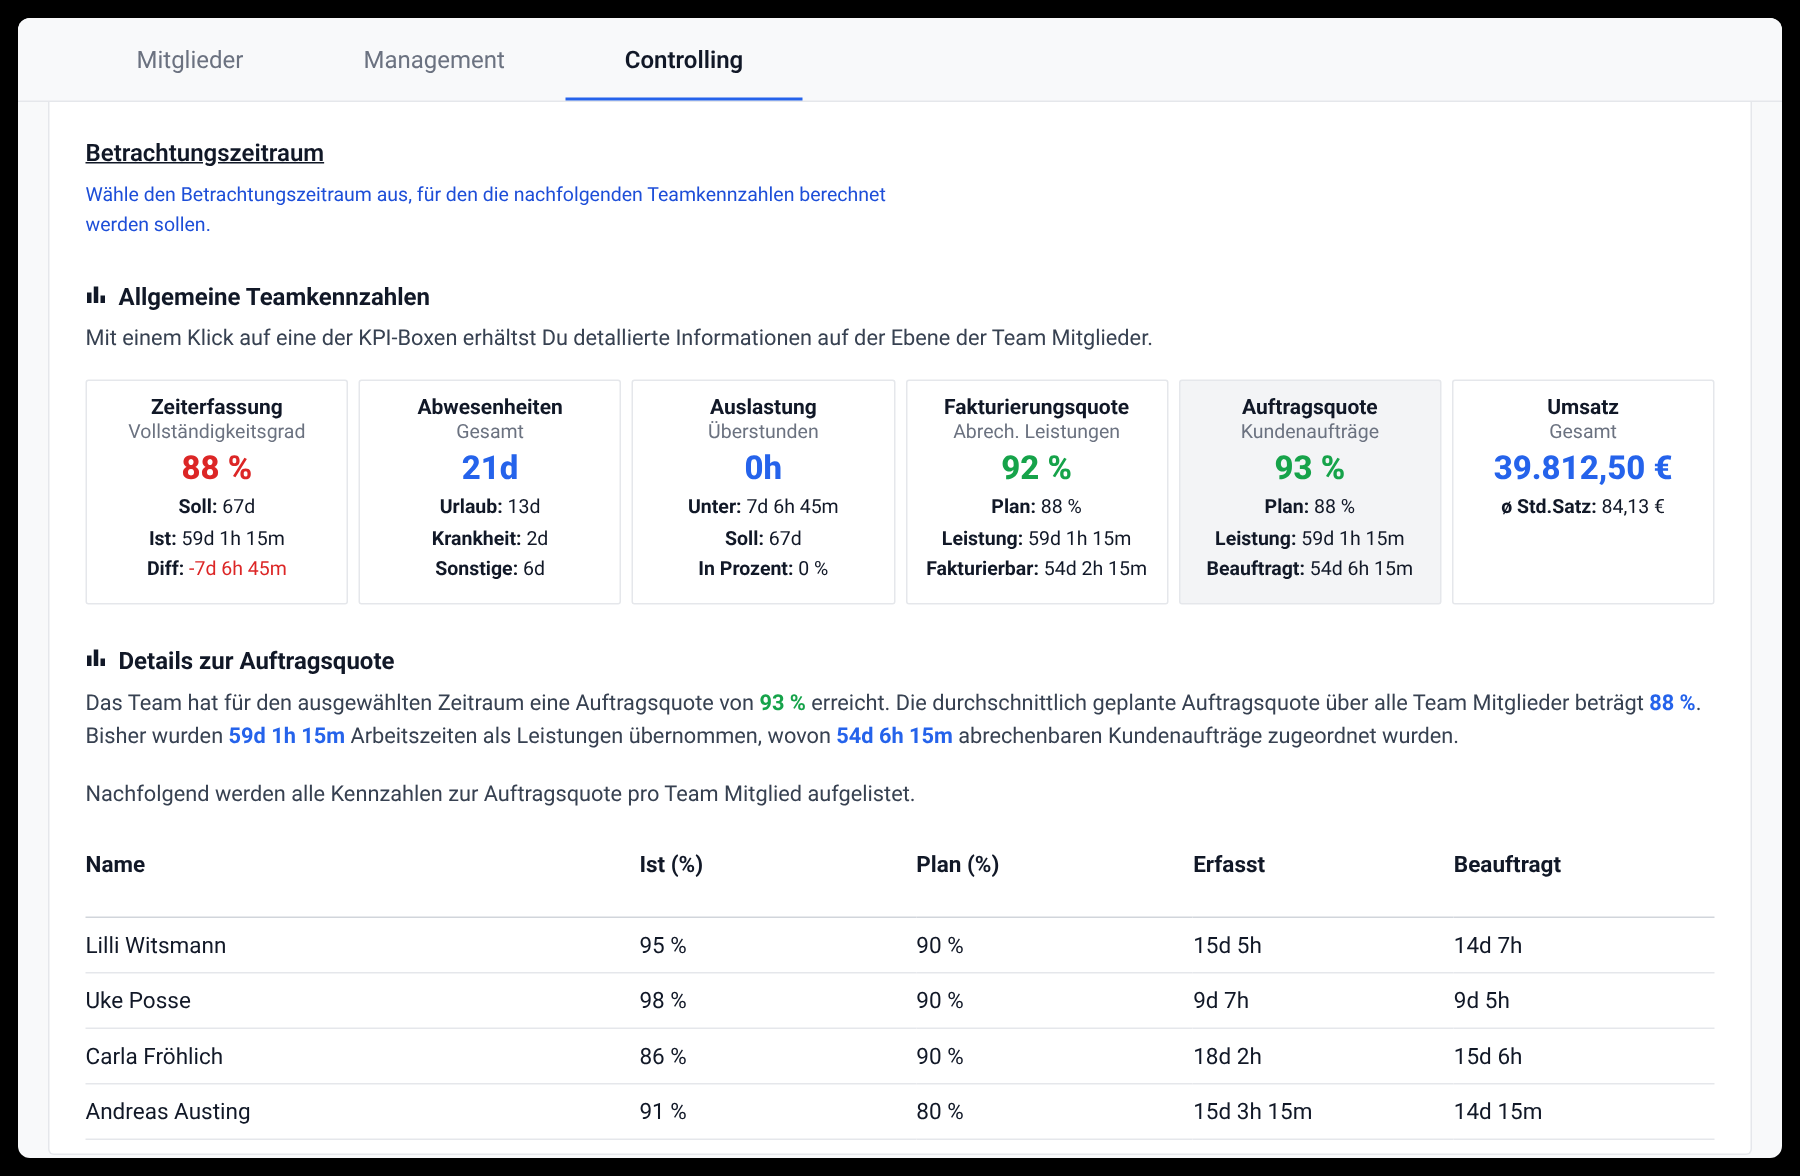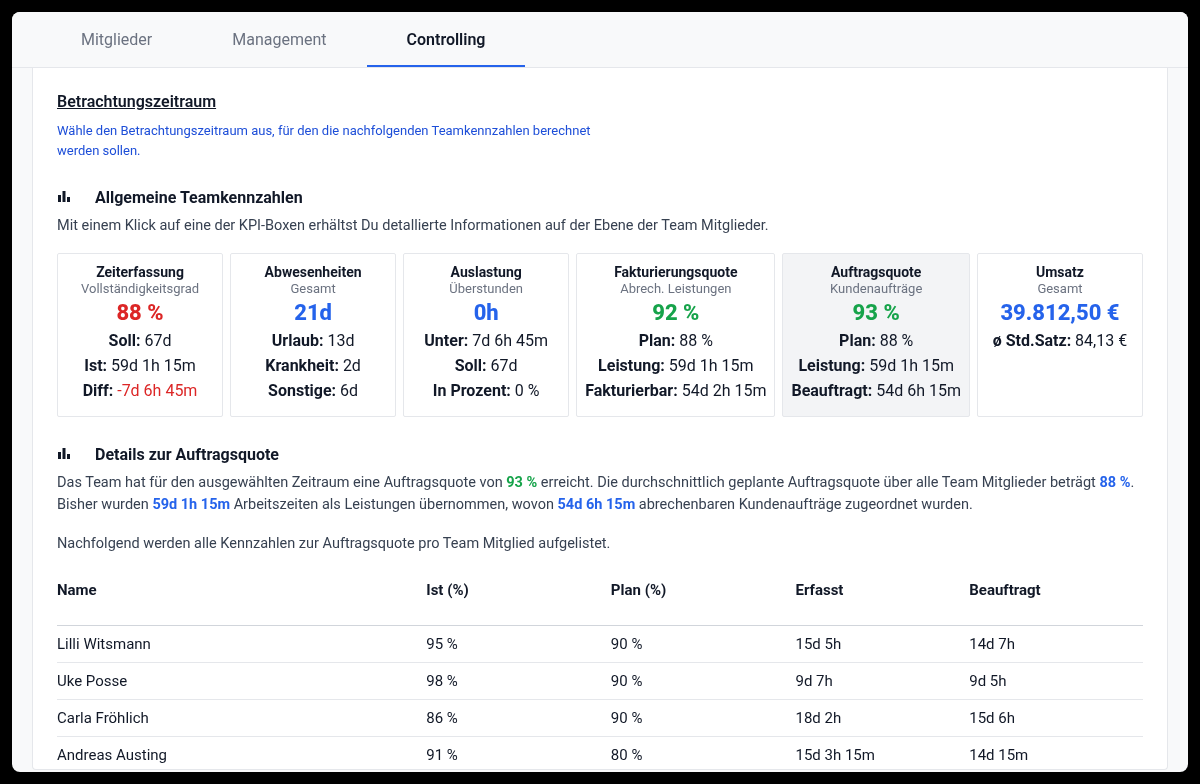--- a/index.html
+++ b/index.html
@@ -12,21 +12,21 @@
     background: #f8f9fa;
     border-radius: 8px;
     width: 1176px;
     height: 760px;
     overflow: hidden;
     position: relative;
   }
   .tabs {
     display: flex;
     gap: 0;
-    padding: 0 29px;
+    padding: 0 39px;
     border-bottom: 1px solid #e5e7eb;
     background: #f8f9fa;
   }
   .tab {
     padding: 18px 40px 16px;
     font-size: 16px;
     color: #6b7280;
     cursor: pointer;
     border-bottom: 2px solid transparent;
   }
@@ -82,21 +82,21 @@
   .help-text {
     font-size: 13px;
     color: #1d4ed8;
     margin-top: 10px;
     line-height: 1.5;
     max-width: 560px;
   }
   .section-header {
     display: flex;
     align-items: center;
-    gap: 24px;
+    gap: 8px;
     margin-top: 28px;
     margin-bottom: 8px;
   }
   .section-header .icon {
     font-size: 14px;
     color: #111827;
   }
   .section-header .title {
     font-size: 16px;
     font-weight: 700;
@@ -139,21 +139,21 @@
   .kpi-value {
     font-size: 22px;
     font-weight: 800;
     margin-top: 4px;
     margin-bottom: 4px;
   }
   .kpi-value.red { color: #dc2626; }
   .kpi-value.blue { color: #2563eb; }
   .kpi-value.green { color: #16a34a; }
   .kpi-line {
-    font-size: 16px;
+    font-size: 13px;
     color: #111827;
     line-height: 1.55;
     white-space: nowrap;
   }
   .kpi-line b { font-weight: 700; }
   .kpi-line .neg { color: #dc2626; }
   .table {
     width: 100%;
     border-collapse: collapse;
     margin-top: 6px;

